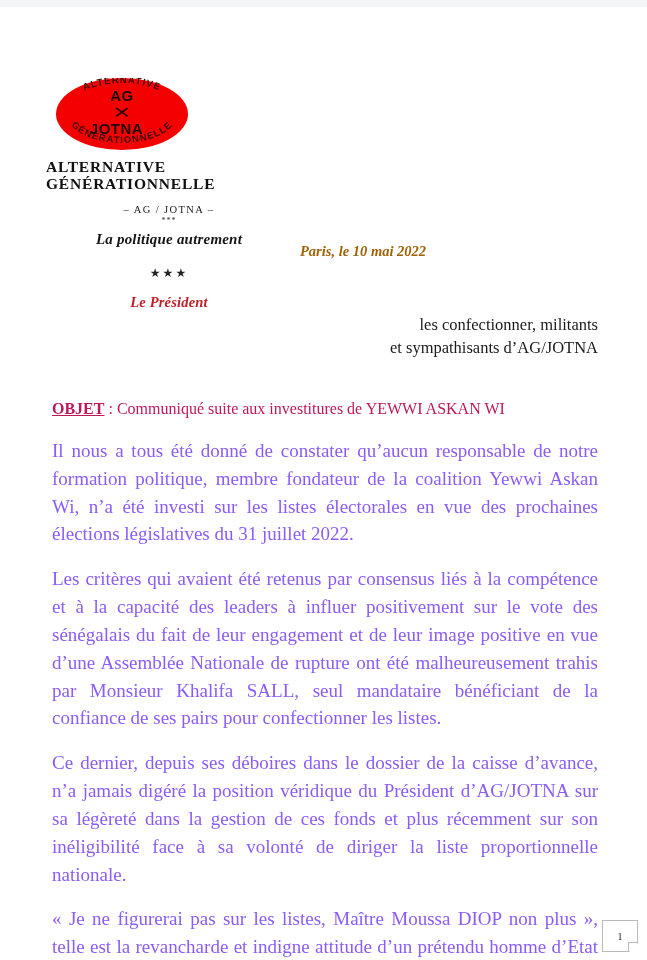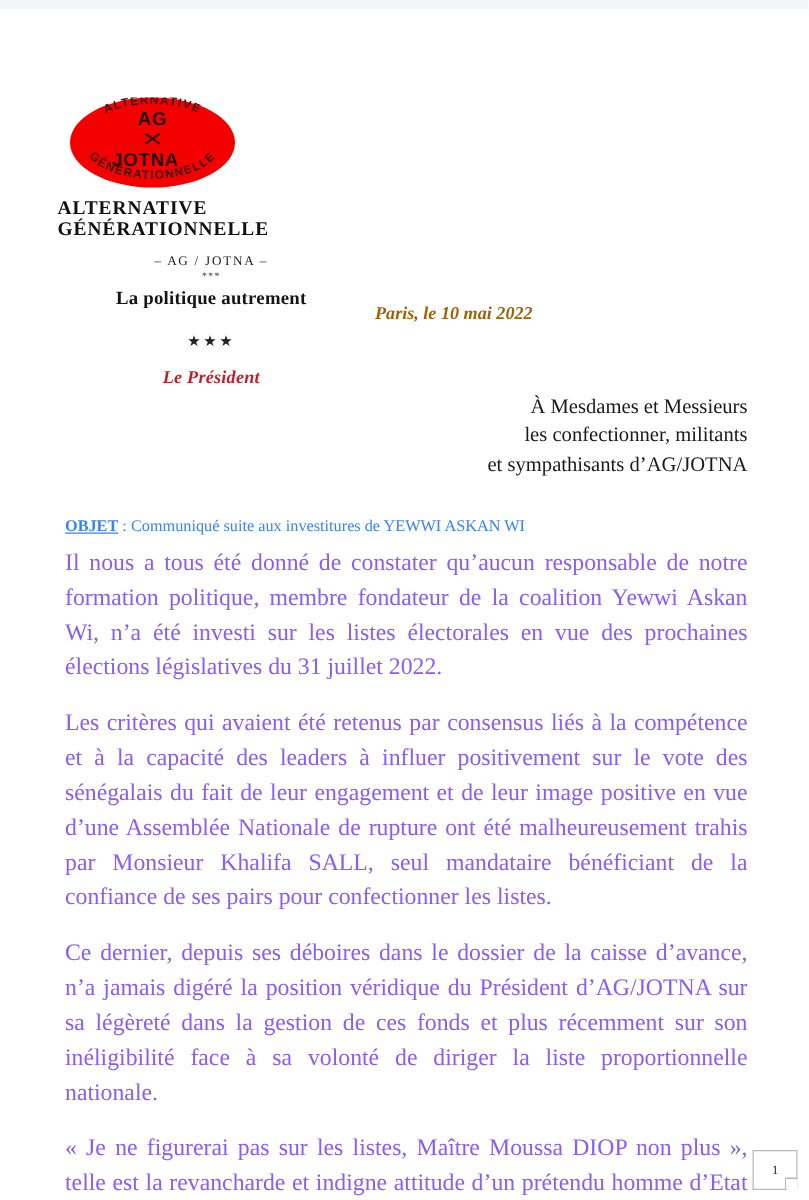--- a/index.html
+++ b/index.html
@@ -105,20 +105,21 @@
   }
   .stars-small {
     margin-top: 1px;
     font-size: 8px;
     letter-spacing: 1px;
     color: #333;
   }
   .slogan {
     margin-top: 6px;
     font-family: "Liberation Serif", serif;
+    font-style: italic;
     font-weight: bold;
     font-size: 15px;
     color: #141414;
     letter-spacing: 0.2px;
   }
   .stars-mid {
     margin-top: 18px;
     font-size: 12px;
     letter-spacing: 2px;
     color: #222;
@@ -153,25 +154,25 @@
     width: 398px;
     text-align: right;
     font-size: 16.5px;
     line-height: 1.42;
     color: #1a1a1a;
   }
 
   
   .subject {
     position: absolute;
-    top: 413px;
+    top: 400px;
     left: 52px;
     width: 548px;
-    font-size: 13px;
-    color: #3b82f6;
+    font-size: 16px;
+    color: #be185d;
   }
   .subject .label {
     font-weight: bold;
     text-decoration: underline;
   }
 
   
   .body-text {
     position: absolute;
     top: 437px;
@@ -249,21 +250,20 @@
     <div class="org-sub">– AG / JOTNA –</div>
     <div class="stars-small">***</div>
     <div class="slogan">La politique autrement</div>
     <div class="stars-mid">★★★</div>
     <div class="president">Le Président</div>
   </div>
 
   <div class="date-line">Paris, le 10 mai 2022</div>
 
   <div class="recipient">
-    <div>À Mesdames et Messieurs</div>
     <div>les confectionner, militants</div>
     <div>et sympathisants d’AG/JOTNA</div>
   </div>
 
   <div class="subject">
     <span class="label">OBJET</span><span> : </span><span>Communiqué suite aux investitures de YEWWI ASKAN WI</span>
   </div>
 
   <div class="body-text">
     <p>Il nous a tous été donné de constater qu’aucun responsable de notre formation politique, membre fondateur de la coalition Yewwi Askan Wi, n’a été investi sur les listes électorales en vue des prochaines élections législatives du 31 juillet 2022.</p>

